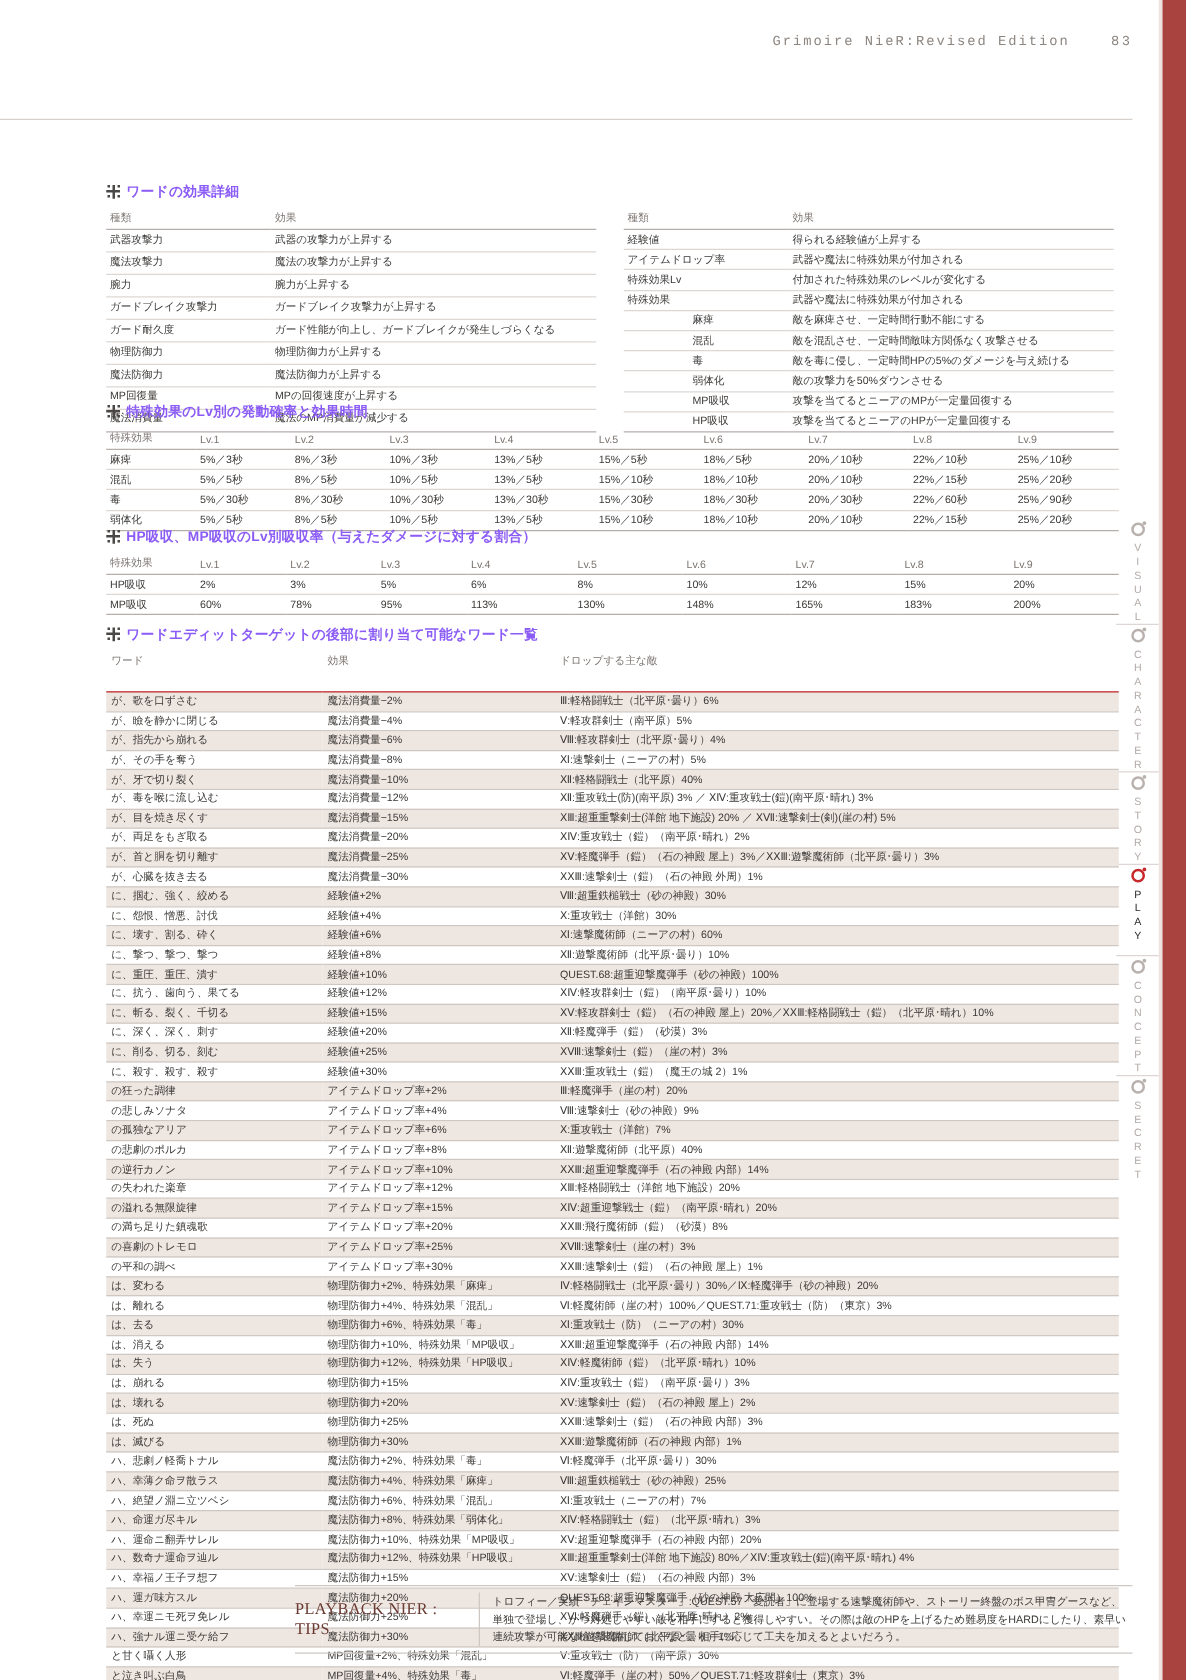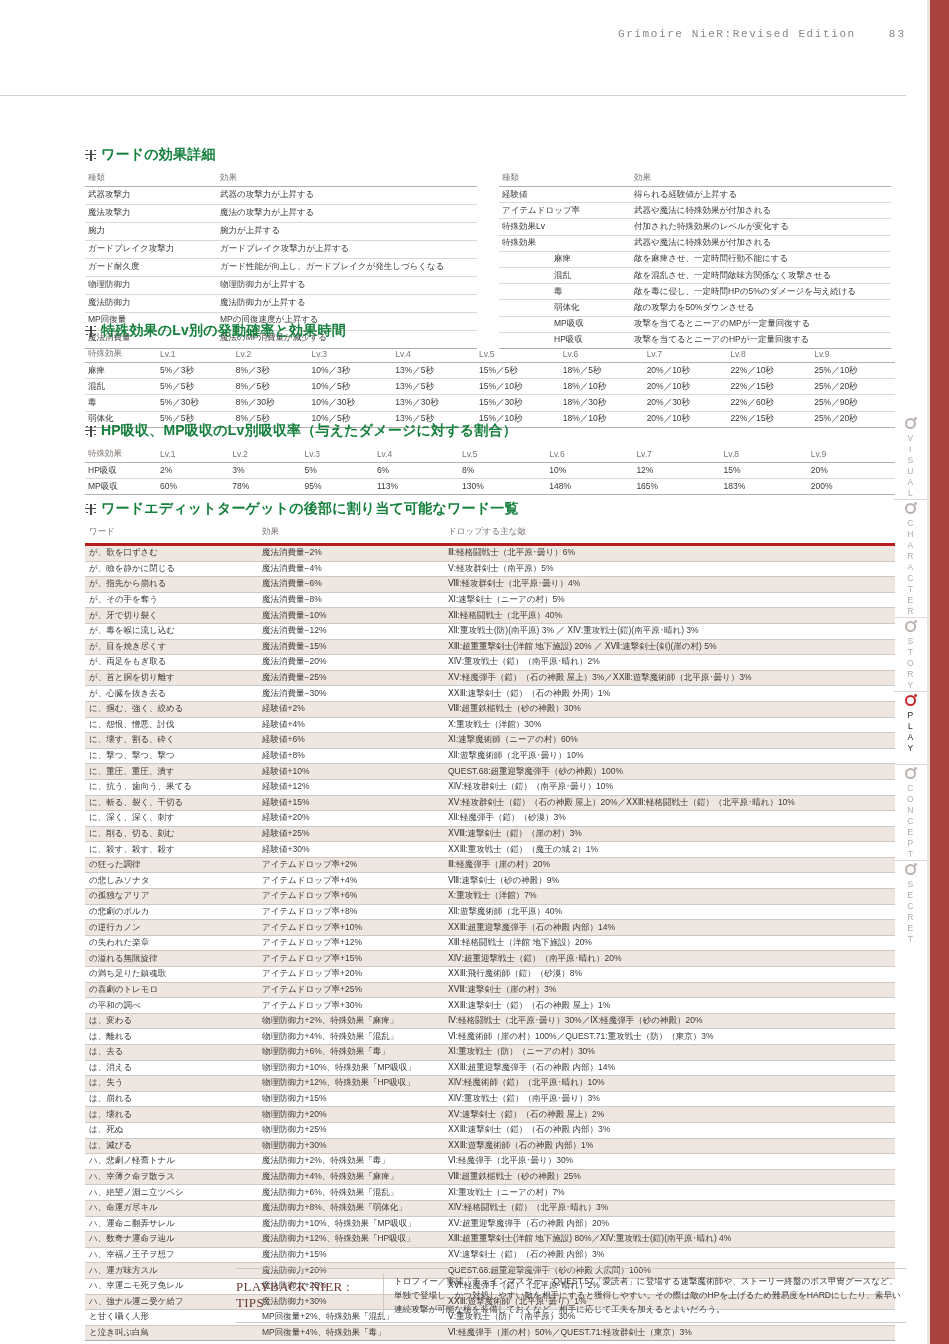--- a/index.html
+++ b/index.html
@@ -64,21 +64,21 @@
   #header-rule {
     position:absolute; top:95px; left:0; width:906px; height:1px;
     background:#d8d2cf;
   }
 
   
   #content { position:absolute; top:0; left:0; width:906px; height:1344px; }
 
   .section { position:absolute; }
   .sec-title {
-    font-size:14px; font-weight:bold; color:#15803d;
+    font-size:11px; font-weight:bold; color:#8b5cf6;
     margin:0 0 7px 0; letter-spacing:0.2px;
     display:flex; align-items:center;
   }
   .sec-title .glyph {
     display:inline-block; width:13px; height:13px; margin-right:3px;
     position:relative; flex:none;
   }
   .sec-title .glyph::before{
     content:""; position:absolute; left:5px; top:1px; width:1.6px; height:11px; background:#4a4846;
   }
@@ -111,21 +111,21 @@
   
   .lv-table th, .lv-table td { white-space:nowrap; }
   .lv-table .c0 { width:72px; }
 
   
   .word-table { font-size:8.3px; }
   .word-table td.w { width:173px; }
   .word-table td.e { width:186px; }
   .word-table tbody tr:nth-child(odd) td { background:#eee6e1; }
   .word-table tbody tr td { border-bottom:1px solid #cfc7c2; padding:1.3px 4px; }
-  .word-table thead th { border-bottom:3px solid #b91c1c; padding:1px 4px 5px 4px; }
+  .word-table thead th { border-bottom:1px solid #b91c1c; padding:1px 4px 18px 4px; }
 
   
   #tips {
     position:absolute; left:236px; top:1268px; width:670px;
     border-top:1px solid #cfc7c2; border-bottom:1px solid #cfc7c2;
     display:flex; align-items:stretch; padding:5px 0 5px 0;
   }
   #tips-label {
     width:148px; flex:none; display:flex; align-items:center;
     justify-content:center;

